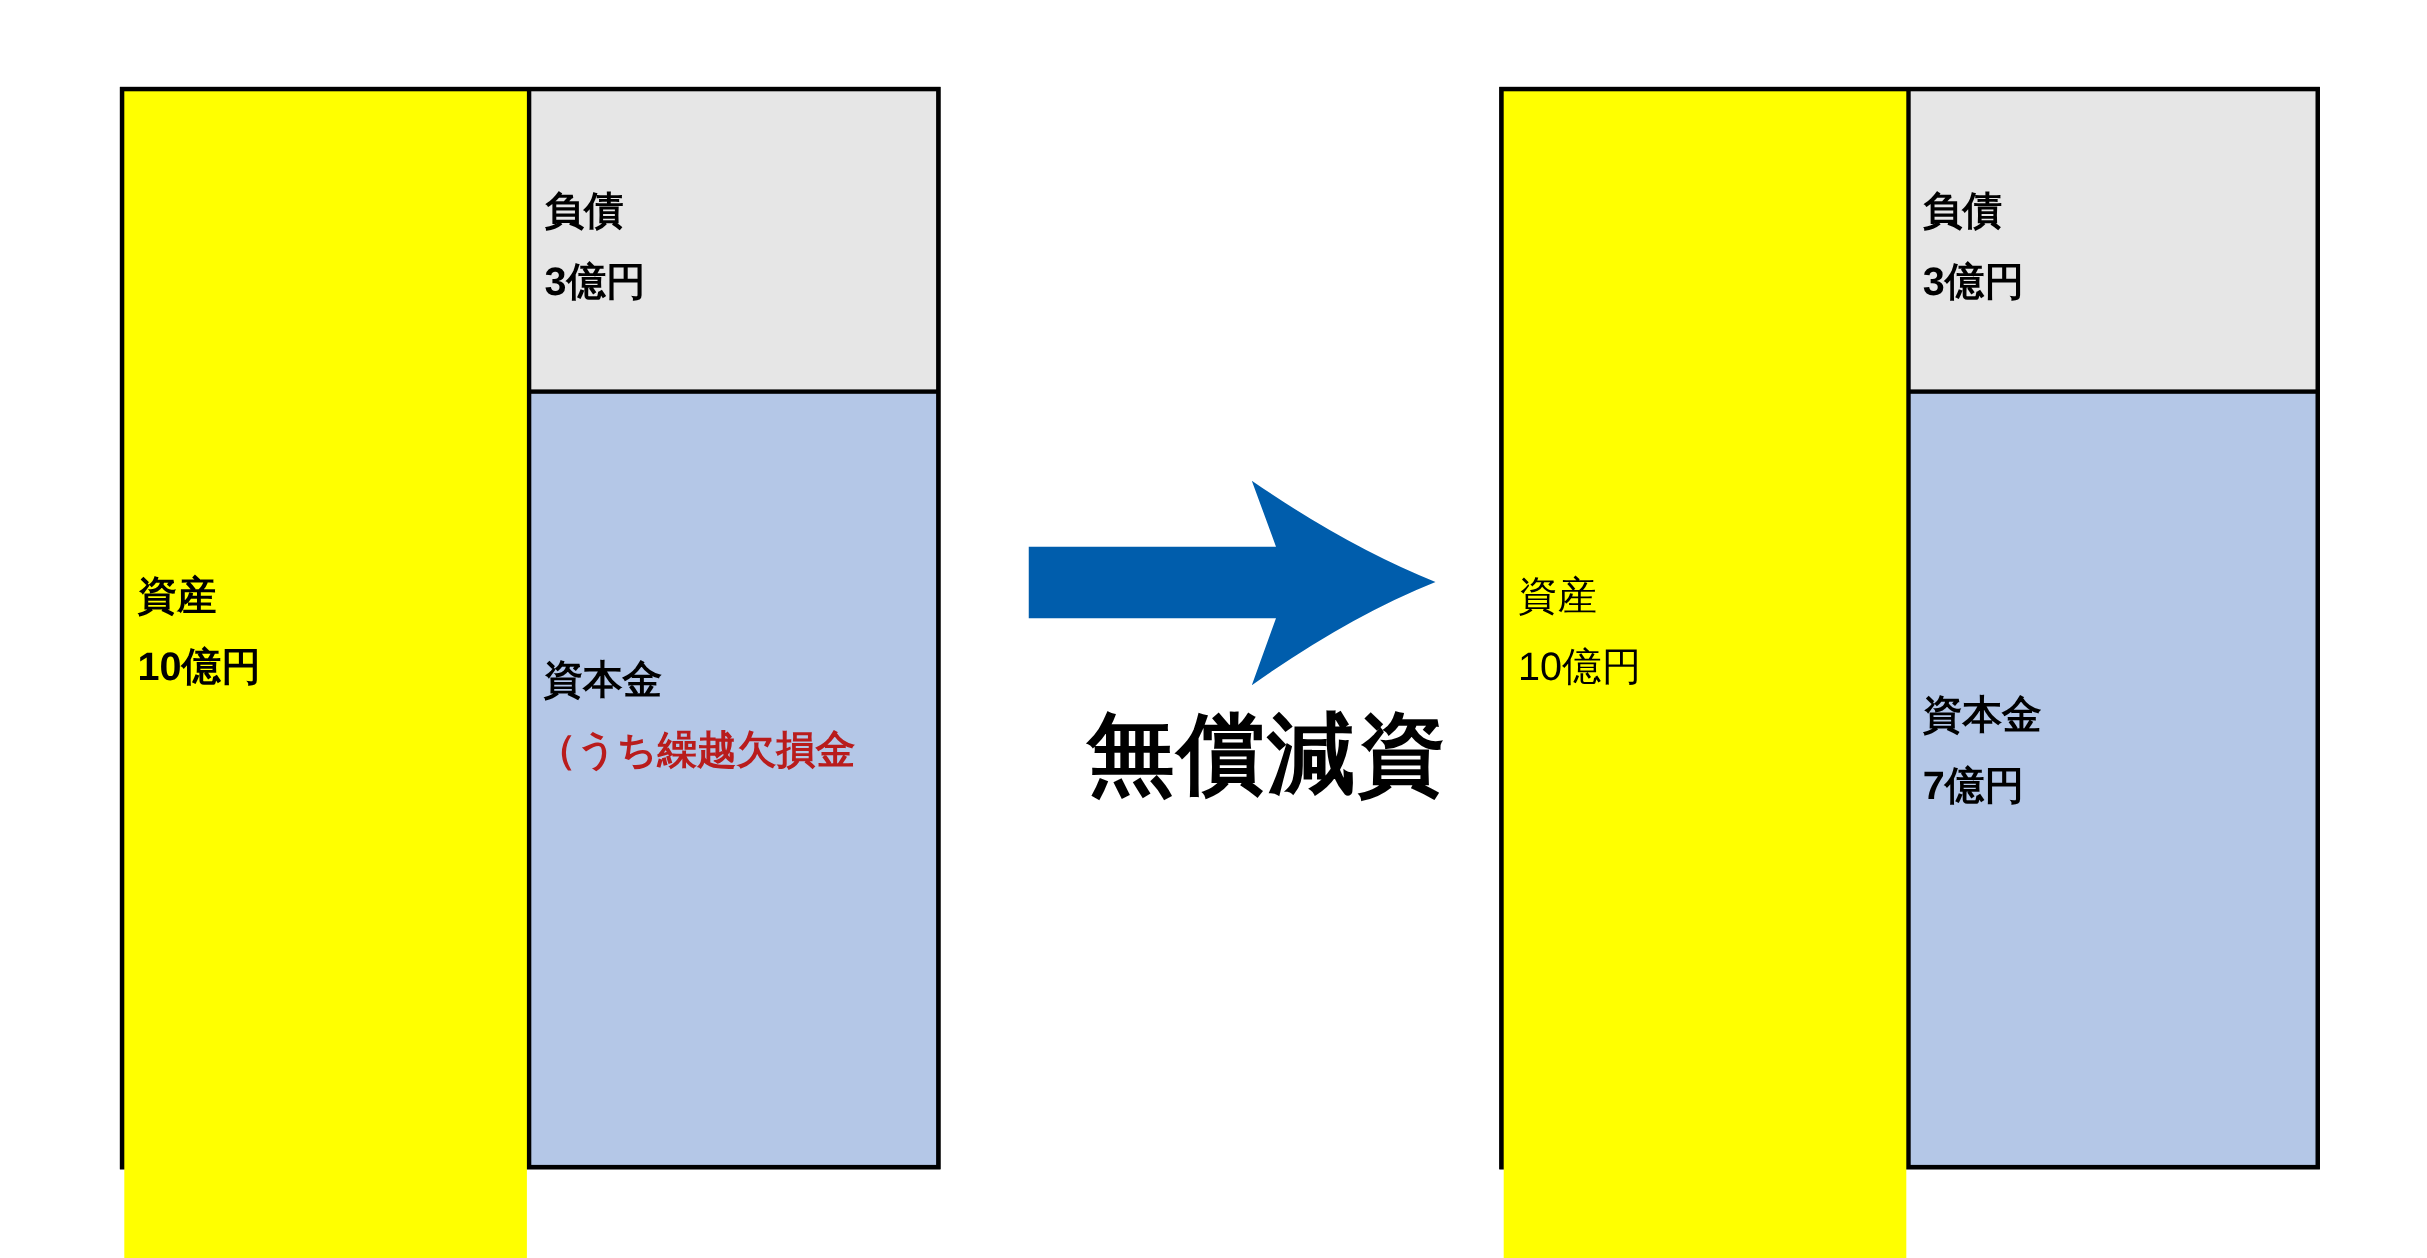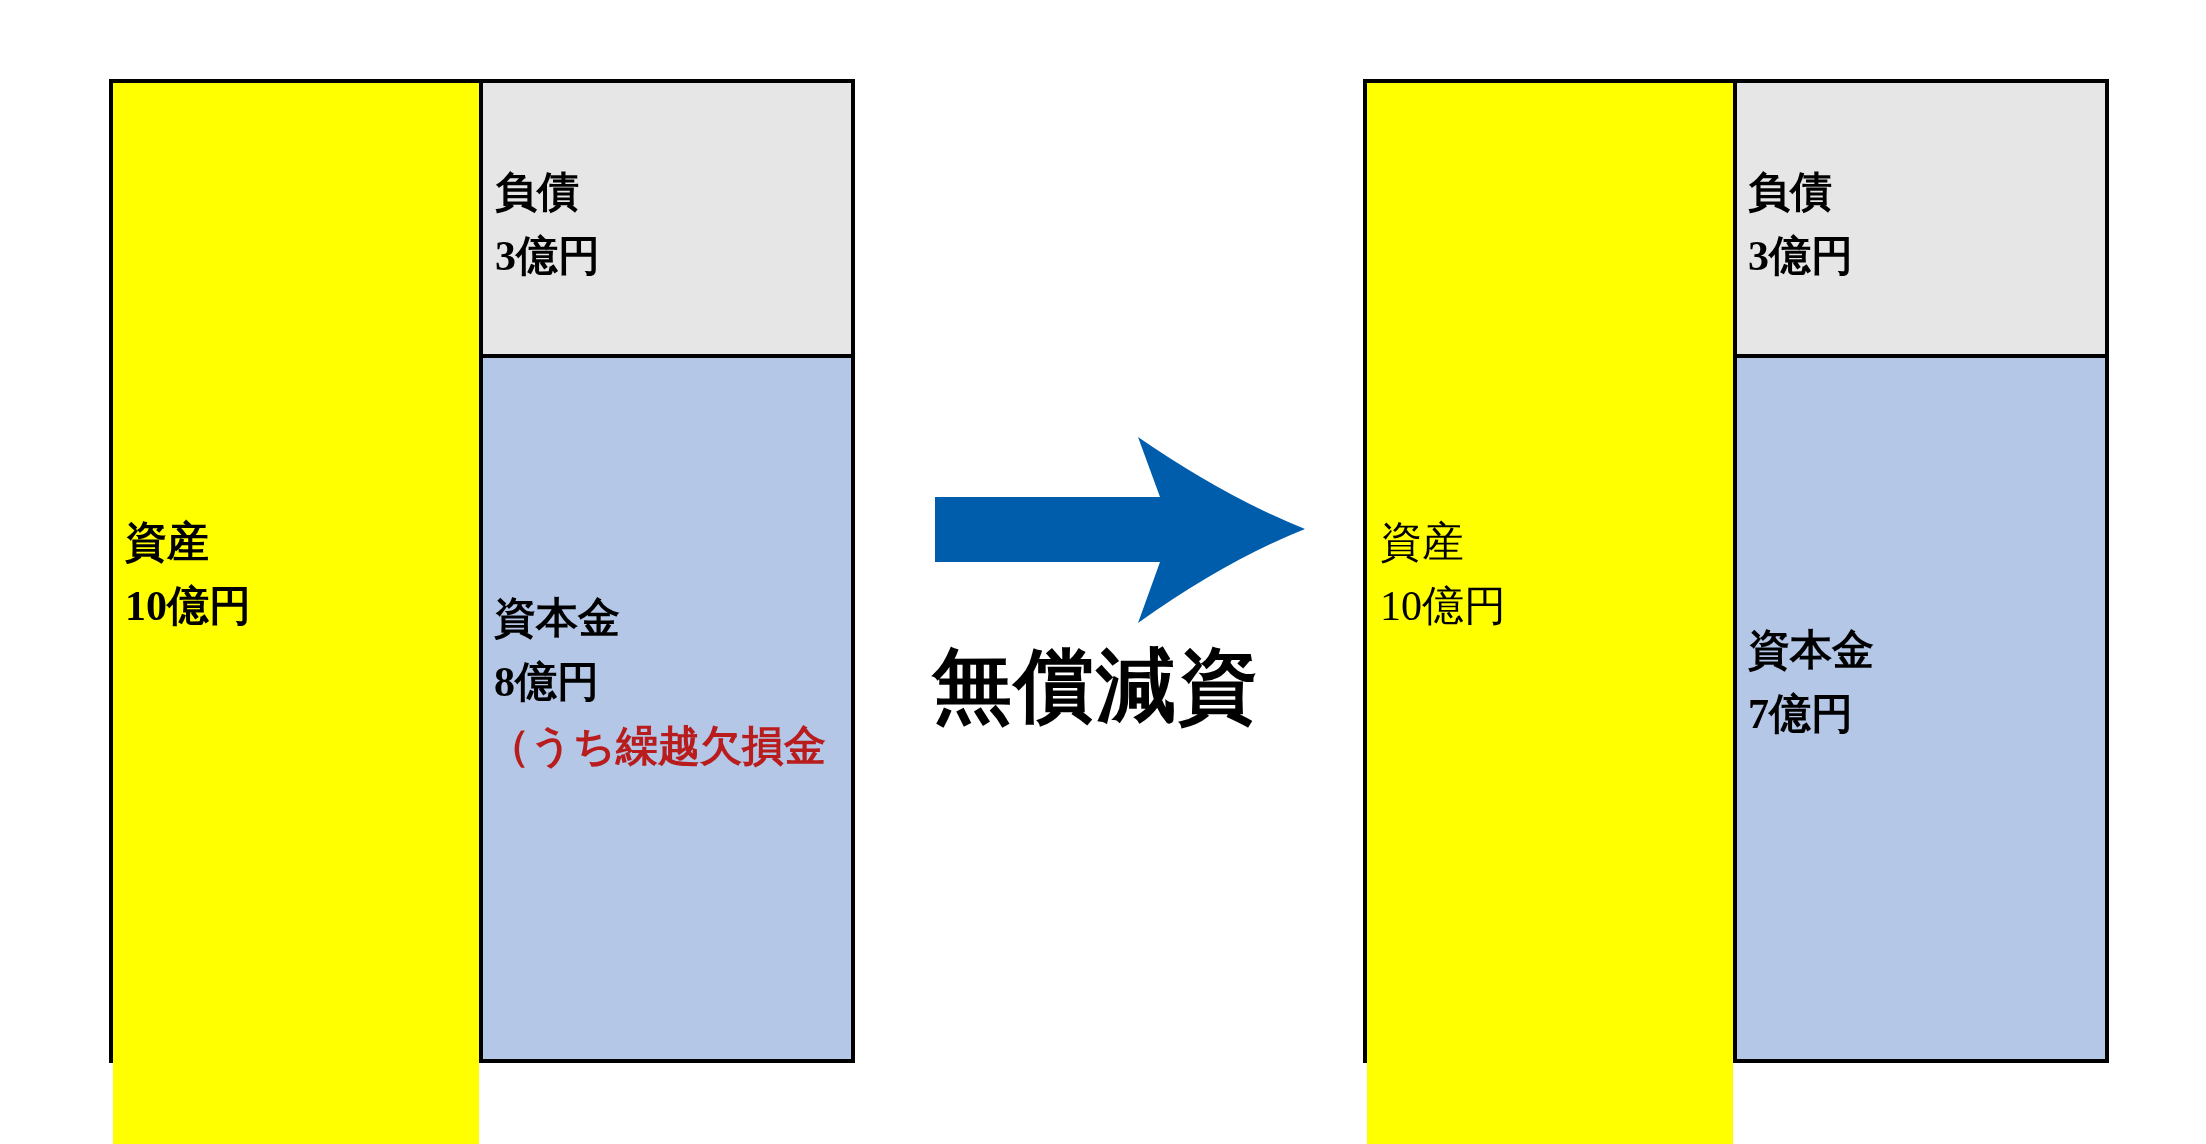--- a/index.html
+++ b/index.html
@@ -11,29 +11,29 @@
     position: absolute; top: 79px; width: 746px; height: 984px;
     box-sizing: border-box; border: 4px solid #000; background: #000;
   }
   .bs.left { left: 109px; }
   .bs.right { left: 1363px; }
   .cell { position: absolute; box-sizing: border-box; }
   .assets { left: 0; top: 0; width: 366px; height: 1084px; }
   .liab { left: 370px; top: 0; width: 368px; height: 271px; }
   .equity { left: 370px; top: 275px; width: 368px; height: 701px; }
   .txt {
-    position: absolute; font-size: 42px; line-height: 64px; font-weight: bold; color: #000;
-    white-space: nowrap; letter-spacing: 0px; font-family: Liberation Serif, serif;
+    position: absolute; font-size: 36px; line-height: 64px; font-weight: bold; color: #000;
+    white-space: nowrap; letter-spacing: 0px;
   }
   .txt .line { display: block; }
   .regular { font-weight: normal; }
   .red { color: #b91c1c; }
   .arrow { position: absolute; left: 935px; top: 437px; width: 372px; height: 186px; }
   .caption {
-    position: absolute; left: 932px; top: 636px; font-size: 80px; line-height: 100px;
+    position: absolute; left: 988px; top: 636px; font-size: 80px; line-height: 100px;
     font-weight: bold; color: #000; white-space: nowrap; letter-spacing: 2px;
   }
 </style>
 </head>
 <body>
 
 <div class="bs left">
   <div class="cell assets" style="background:#FFFF00;">
     <div class="txt" style="left:12px; top:427px;">
       <span class="line">資産</span>
@@ -42,21 +42,20 @@
   </div>
   <div class="cell liab" style="background:#E6E6E6;">
     <div class="txt" style="left:12px; top:77px;">
       <span class="line">負債</span>
       <span class="line">3億円</span>
     </div>
   </div>
   <div class="cell equity" style="background:#B4C7E7;">
     <div class="txt" style="left:11px; top:228px;">
       <span class="line">資本金</span>
-      <span class="line">8億円</span>
       <span class="line red" style="margin-left:-6px;">（うち繰越欠損金</span>
     </div>
   </div>
 </div>
 
 <svg class="arrow" viewBox="0 0 372 186" xmlns="http://www.w3.org/2000/svg">
   <path d="M0 60 L225 60 L203 0 Q290 60 370 92 Q290 124 203 186 L225 125 L0 125 Z" fill="#005DAC"></path>
 </svg>
 <div class="caption">無償減資</div>
 

